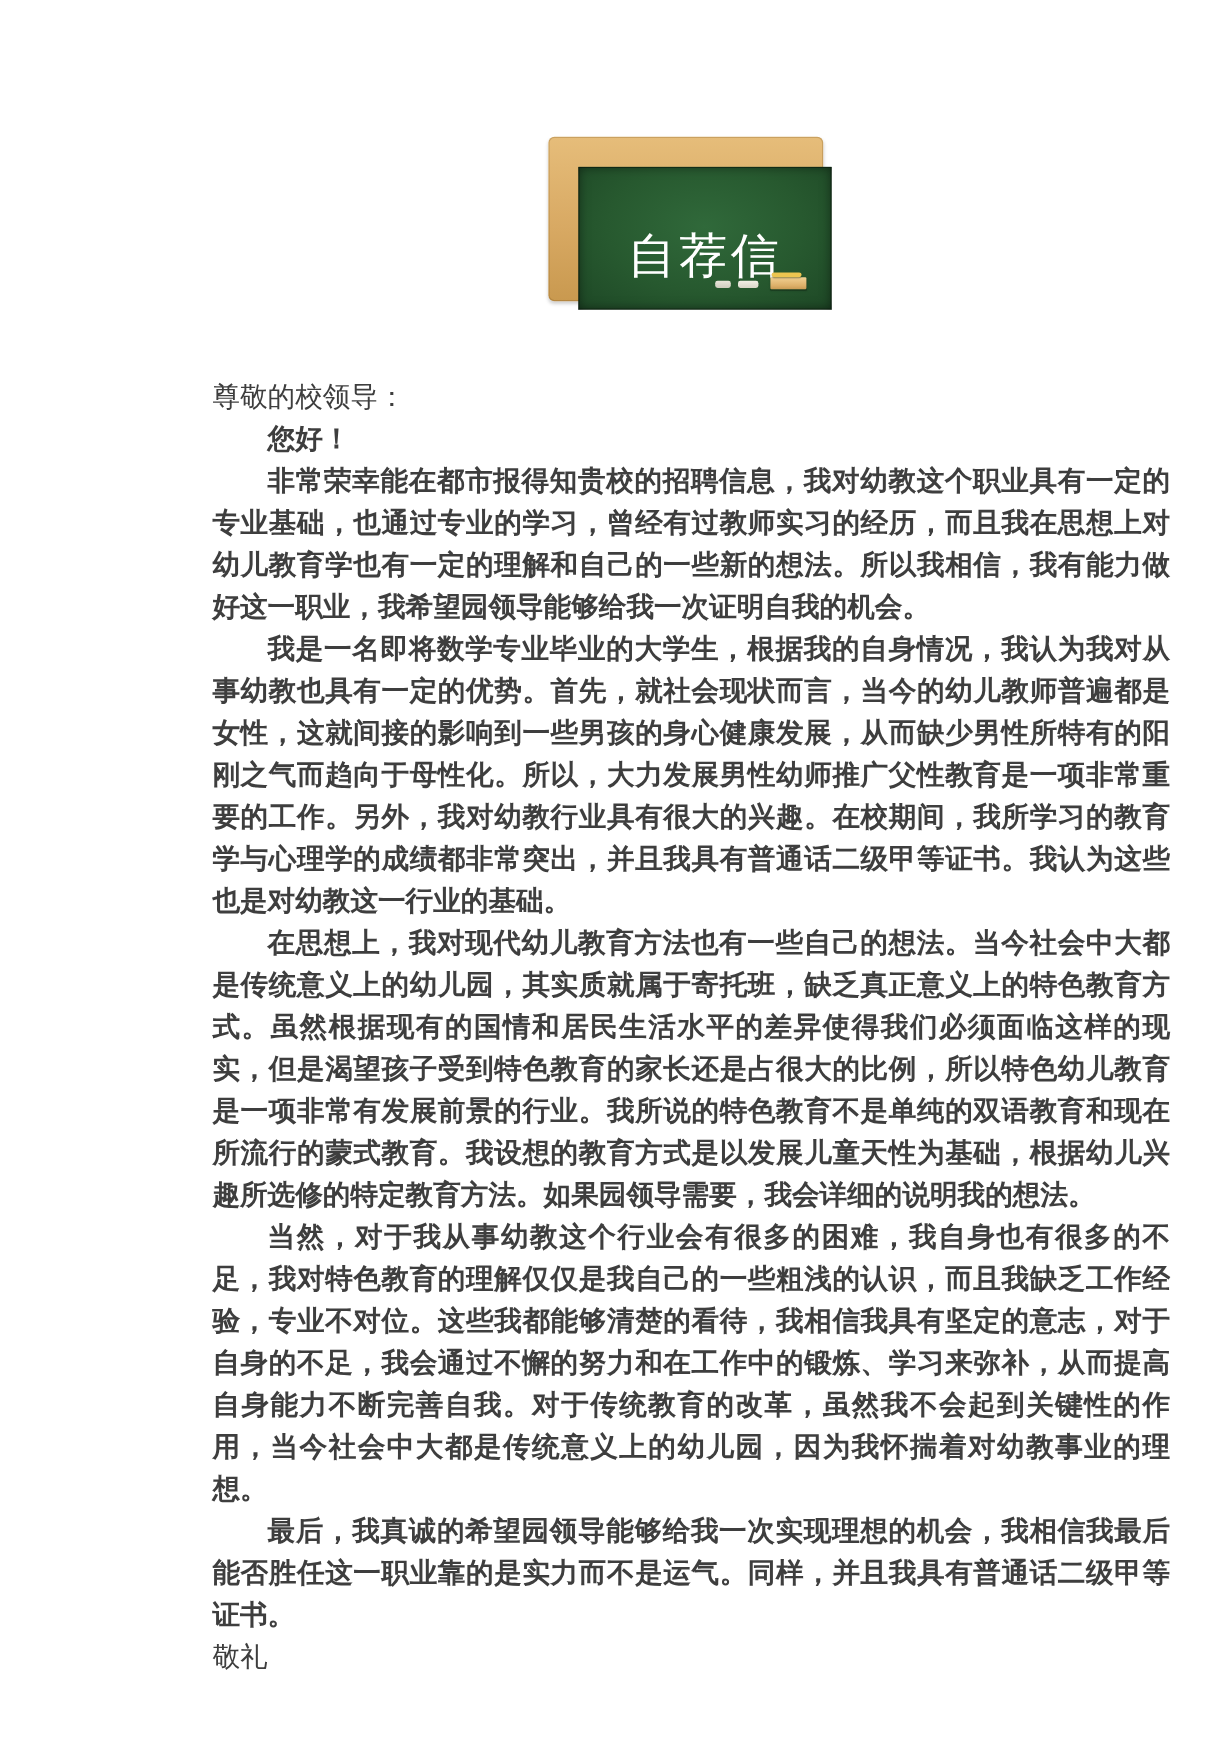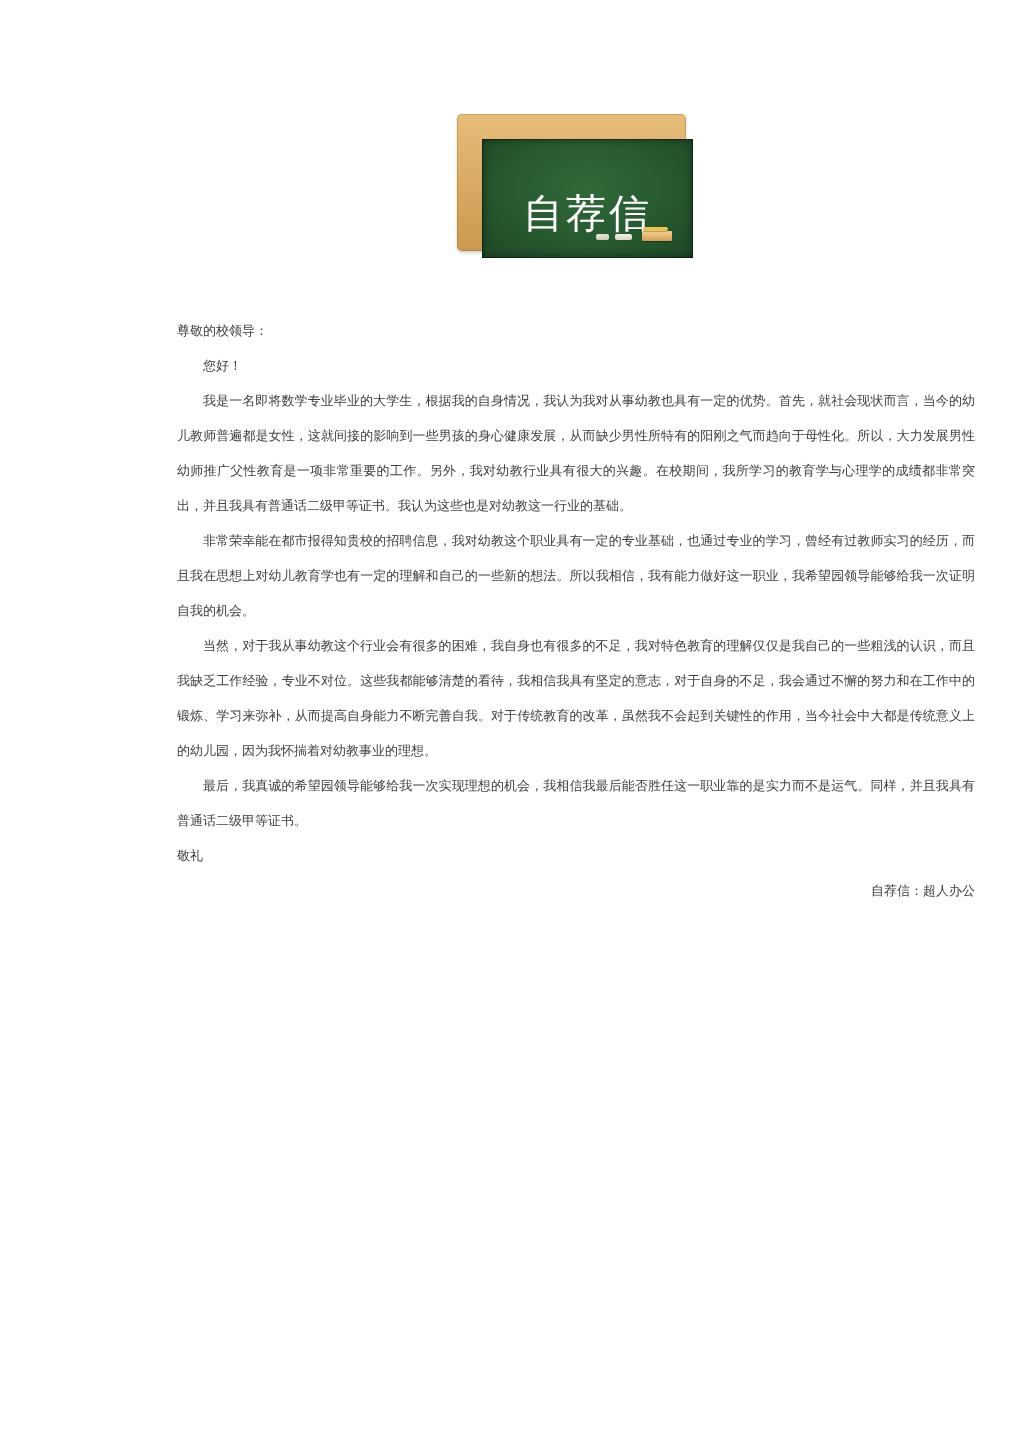--- a/index.html
+++ b/index.html
@@ -61,28 +61,28 @@
     position: absolute; right: 68px; bottom: 2px;
     width: 13px; height: 6px;
     background: linear-gradient(180deg, #e9e6da 0%, #cfccbe 100%);
     border-radius: 2px;
   }
 
   
   .letter {
     position: absolute; left: 113px; top: 249px;
     width: 798px;
-    font-size: 13px;
+    font-size: 23px;
     line-height: 35px;
     color: #3e3e3e;
     text-align: justify;
     text-justify: inter-character;
   }
   .letter p { margin: 0; }
-  .indent { text-indent: 2em; }
+  .indent { text-indent: 2em; font-weight: bold; }
   .sig-line { text-align: right; text-indent: 0; }
   .sig-name { margin-right: 38px; }
   .sig-date { margin-right: 13px; }
 </style>
 </head>
 <body>
 
 <div class="page">
 
   <div class="board-outer">
@@ -91,21 +91,21 @@
       <div class="chalk-white-2"></div>
       <div class="chalk-white-1"></div>
       <div class="eraser"></div>
       <div class="chalk-yellow"></div>
     </div>
   </div>
 
   <div class="letter">
     <p>尊敬的校领导：</p>
     <p class="indent">您好！</p>
+    <p class="indent">非常荣幸能在都市报得知贵校的招聘信息，我对幼教这个职业具有一定的专业基础，也通过专业的学习，曾经有过教师实习的经历，而且我在思想上对幼儿教育学也有一定的理解和自己的一些新的想法。所以我相信，我有能力做好这一职业，我希望园领导能够给我一次证明自我的机会。</p>
     <p class="indent">我是一名即将数学专业毕业的大学生，根据我的自身情况，我认为我对从事幼教也具有一定的优势。首先，就社会现状而言，当今的幼儿教师普遍都是女性，这就间接的影响到一些男孩的身心健康发展，从而缺少男性所特有的阳刚之气而趋向于母性化。所以，大力发展男性幼师推广父性教育是一项非常重要的工作。另外，我对幼教行业具有很大的兴趣。在校期间，我所学习的教育学与心理学的成绩都非常突出，并且我具有普通话二级甲等证书。我认为这些也是对幼教这一行业的基础。</p>
-    <p class="indent">非常荣幸能在都市报得知贵校的招聘信息，我对幼教这个职业具有一定的专业基础，也通过专业的学习，曾经有过教师实习的经历，而且我在思想上对幼儿教育学也有一定的理解和自己的一些新的想法。所以我相信，我有能力做好这一职业，我希望园领导能够给我一次证明自我的机会。</p>
+    <p class="indent">在思想上，我对现代幼儿教育方法也有一些自己的想法。当今社会中大都是传统意义上的幼儿园，其实质就属于寄托班，缺乏真正意义上的特色教育方式。虽然根据现有的国情和居民生活水平的差异使得我们必须面临这样的现实，但是渴望孩子受到特色教育的家长还是占很大的比例，所以特色幼儿教育是一项非常有发展前景的行业。我所说的特色教育不是单纯的双语教育和现在所流行的蒙式教育。我设想的教育方式是以发展儿童天性为基础，根据幼儿兴趣所选修的特定教育方法。如果园领导需要，我会详细的说明我的想法。</p>
     <p class="indent">当然，对于我从事幼教这个行业会有很多的困难，我自身也有很多的不足，我对特色教育的理解仅仅是我自己的一些粗浅的认识，而且我缺乏工作经验，专业不对位。这些我都能够清楚的看待，我相信我具有坚定的意志，对于自身的不足，我会通过不懈的努力和在工作中的锻炼、学习来弥补，从而提高自身能力不断完善自我。对于传统教育的改革，虽然我不会起到关键性的作用，当今社会中大都是传统意义上的幼儿园，因为我怀揣着对幼教事业的理想。</p>
     <p class="indent">最后，我真诚的希望园领导能够给我一次实现理想的机会，我相信我最后能否胜任这一职业靠的是实力而不是运气。同样，并且我具有普通话二级甲等证书。</p>
     <p>敬礼</p>
-    <p class="sig-line sig-name">自荐信：超人办公</p>
   </div>
 
 </div>
 
 </body></html>

